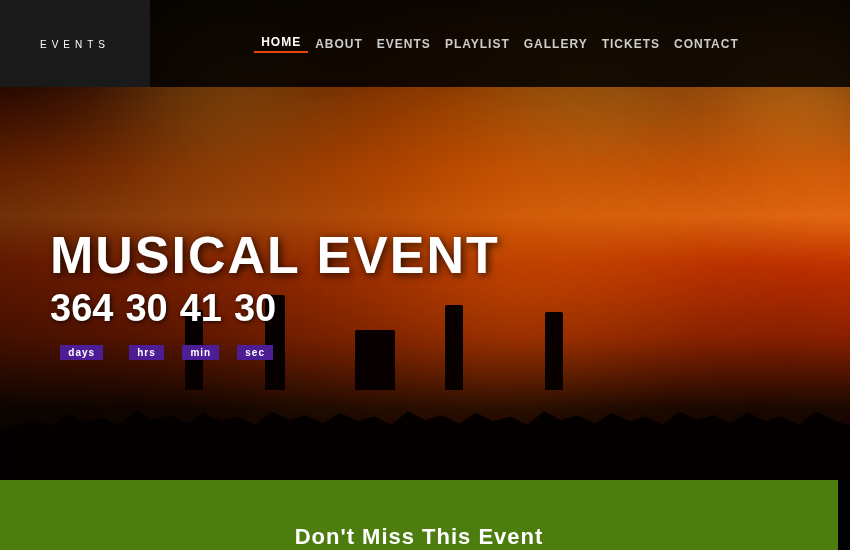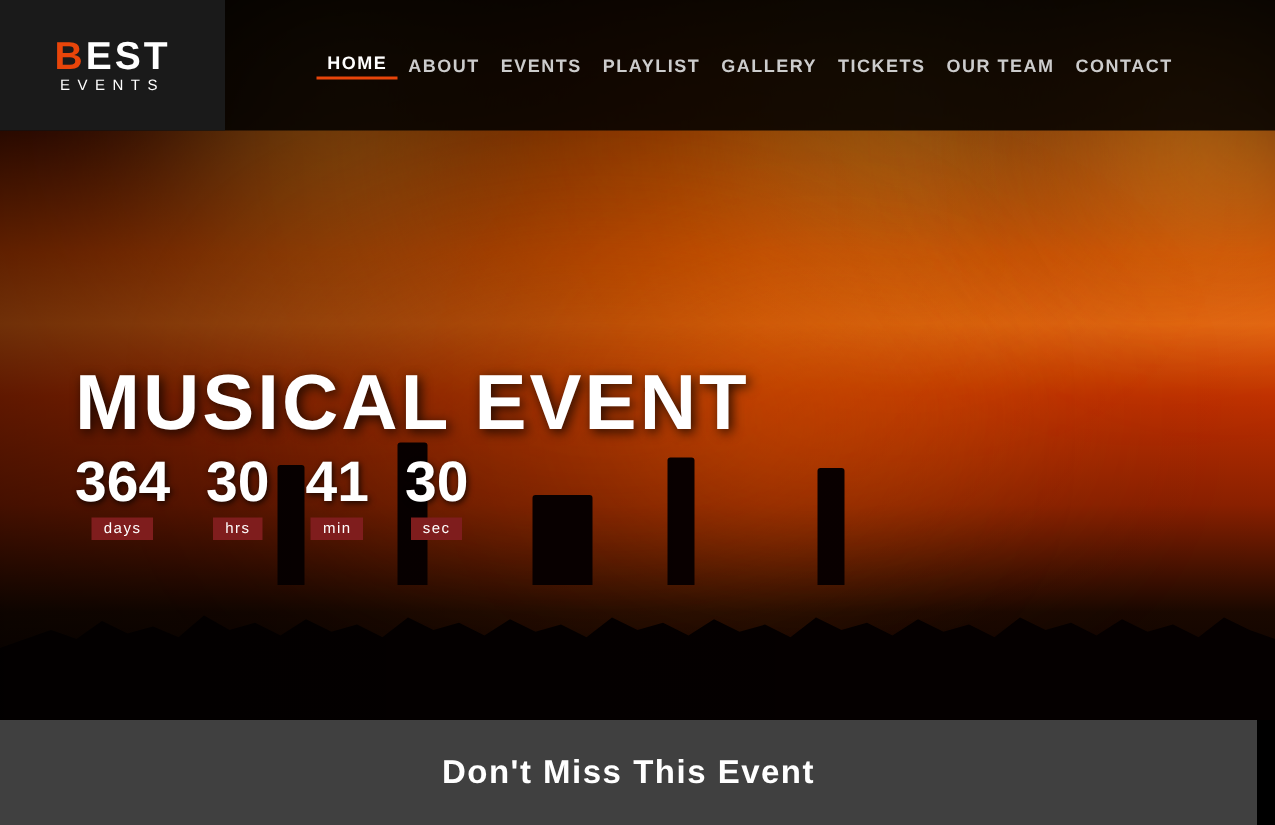--- a/index.html
+++ b/index.html
@@ -160,59 +160,59 @@
       font-style: italic;
       font-weight: 400;
       color: #eee;
       text-shadow: 1px 1px 4px rgba(0,0,0,0.8);
       margin-bottom: 20px;
     }
 
     
     #countdown {
       display: flex;
-      gap: 24px;
+      gap: 12px;
       align-items: flex-start;
     }
 
     .countdown-unit {
       display: flex;
       flex-direction: column;
       align-items: center;
     }
 
     .countdown-number {
       font-size: 38px;
       font-weight: 700;
       color: #fff;
       line-height: 1;
       text-shadow: 1px 1px 4px rgba(0,0,0,0.8);
     }
 
     .countdown-label {
       font-size: 10px;
-      font-weight: normal;
-      background: #7f1d1d;
+      font-weight: bold;
+      background: #4c1d95;
       color: #fff;
       padding: 2px 8px;
-      margin-top: 4px;
+      margin-top: 18px;
       text-transform: lowercase;
       letter-spacing: 1px;
     }
 
     
     #bottom-section {
       position: absolute;
       bottom: 0;
       left: 0;
       right: 12px;
       height: 70px;
-      background: #404040;
-      display: flex;
-      align-items: center;
+      background: #4d7c0f;
+      display: flex;
+      align-items: flex-end;
       justify-content: center;
     }
 
     #dont-miss-title {
       color: #fff;
       font-size: 22px;
       font-weight: 700;
       letter-spacing: 1px;
     }
 
@@ -222,34 +222,30 @@
       border-radius: 50%;
       filter: blur(60px);
       pointer-events: none;
     }
   </style>
 </head>
 <body>
 
 <div id="header">
   <div id="logo-box">
-    <div id="logo-best">
-      <span class="logo-b">B</span><span class="logo-est">EST</span>
-    </div>
     <div id="logo-events">EVENTS</div>
   </div>
 
   <nav id="nav">
     <a class="nav-item active">HOME</a>
     <a class="nav-item">ABOUT</a>
     <a class="nav-item">EVENTS</a>
     <a class="nav-item">PLAYLIST</a>
     <a class="nav-item">GALLERY</a>
     <a class="nav-item">TICKETS</a>
-    <a class="nav-item">OUR TEAM</a>
     <a class="nav-item">CONTACT</a>
   </nav>
 </div>
 
 <div id="hero">
   <div id="hero-bg"></div>
 
   <div class="glow-spot" style="width:200px;height:200px;background:rgba(255,160,30,0.6);top:-20px;left:120px;"></div>
   <div class="glow-spot" style="width:250px;height:250px;background:rgba(255,120,0,0.5);top:-30px;left:300px;"></div>
   <div class="glow-spot" style="width:200px;height:200px;background:rgba(255,180,40,0.5);top:-20px;left:500px;"></div>

